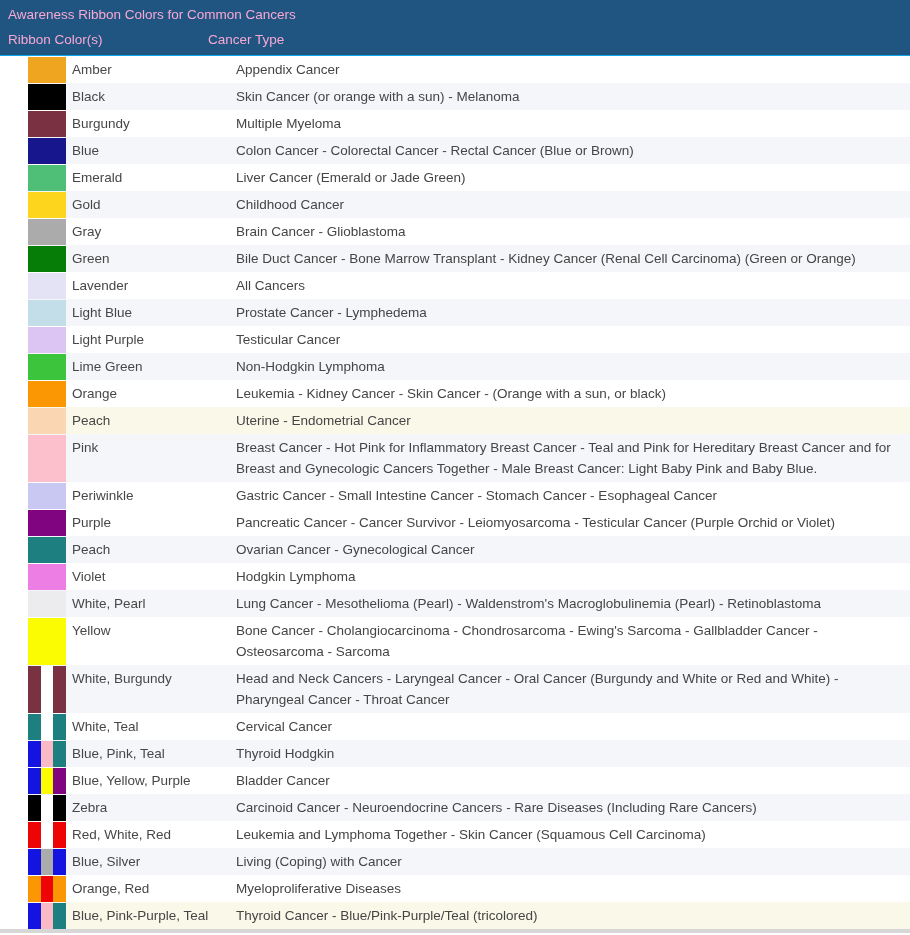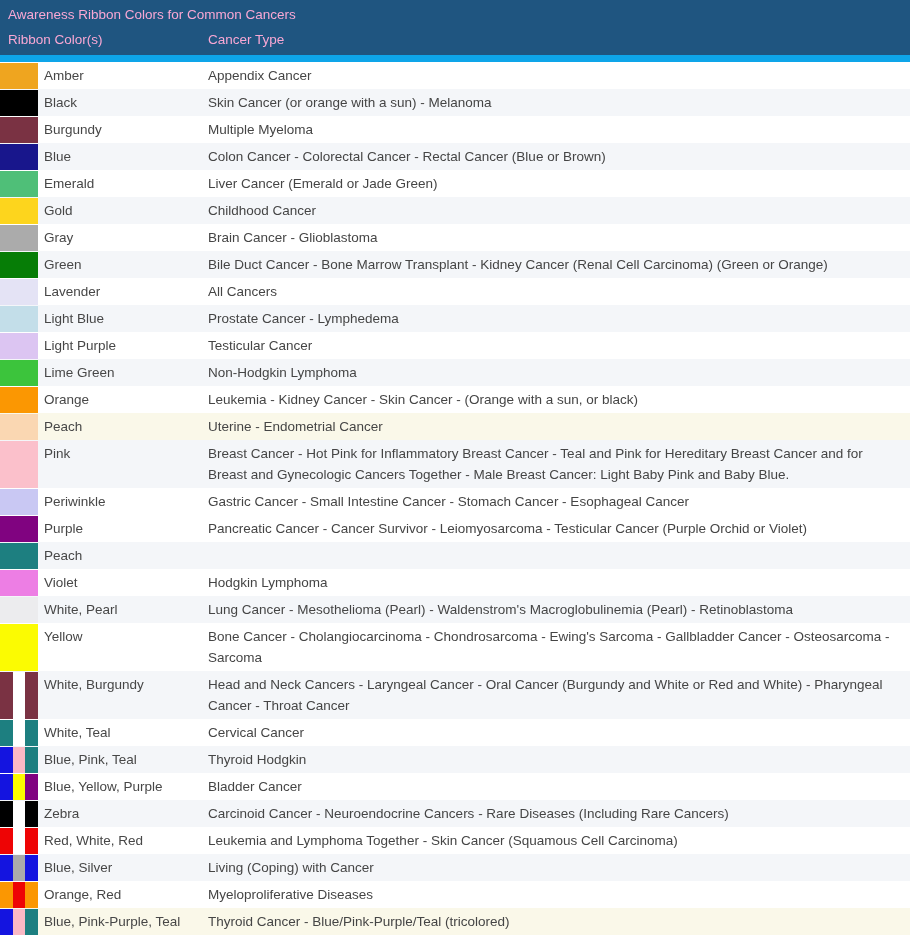--- a/index.html
+++ b/index.html
@@ -7,21 +7,21 @@
     width:910px; height:935px; overflow:hidden;
     font-family:"Liberation Sans", sans-serif;
     background:#ffffff;
     position:relative;
   }
   .header { background:#1F5580; color:#f9a8d4; }
   .title-bar { padding:7px 8px 5px 8px; font-size:13.5px; }
   .col-headers { display:flex; padding:5px 0 8px 0; font-size:13.5px; }
   .col-color-h { box-sizing:border-box; width:208px; padding-left:8px; }
   .col-type-h  { flex:1; }
-  .rows { border-top:7px solid #0ea5e9; }
+  .rows { border-top:1px solid #0ea5e9;padding-left:28px; }
   .row { display:flex; min-height:27px; background:#ffffff; }
   .row.shaded { background:#F4F6F9; }
   .row.highlight { background:#FAF8E9; }
   .swatch {
     width:38px; align-self:stretch; display:flex;
     margin:0.5px 0;
   }
   .stripe { flex:1; }
   .color-name {
     box-sizing:border-box; width:170px; padding:3px 4px 3px 6px;
@@ -180,20 +180,21 @@
         </div>
     <div class="color-name">Purple</div>
     <div class="cancer-type">Pancreatic Cancer - Cancer Survivor - Leiomyosarcoma - Testicular Cancer (Purple Orchid or Violet)</div>
   </div>
 
   <div class="row shaded">
     <div class="swatch">
           <div class="stripe" style="background: rgb(29, 127, 128);"></div>
         </div>
     <div class="color-name">Peach</div>
+    <div class="cancer-type">Ovarian Cancer - Gynecological Cancer</div>
   </div>
 
   <div class="row">
     <div class="swatch">
           <div class="stripe" style="background: rgb(237, 126, 228);"></div>
         </div>
     <div class="color-name">Violet</div>
     <div class="cancer-type">Hodgkin Lymphoma</div>
   </div>
 

